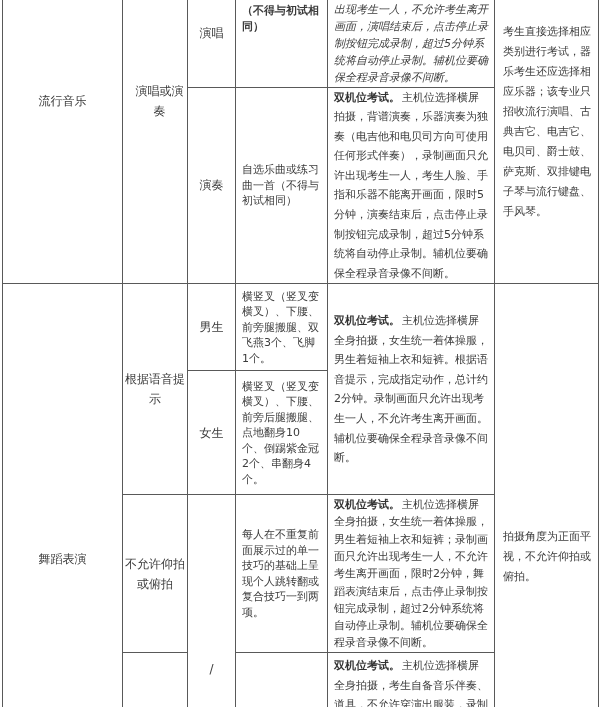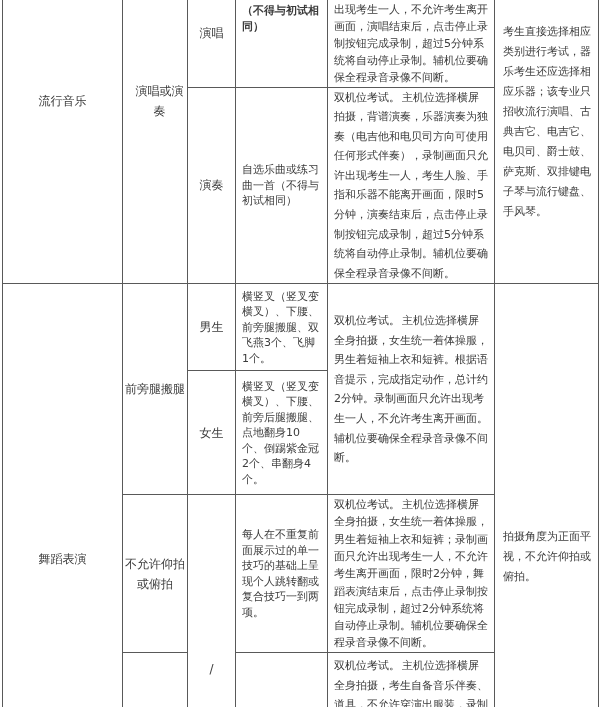--- a/index.html
+++ b/index.html
@@ -38,30 +38,30 @@
   .sub-sing  { padding-bottom: 20px; }
   .dance-cat { padding-top: 61px; }
   .slash-cell{ padding-top: 70px; font-size: 12px; text-align: center; }
 
   
   .c4 { line-height: 15.5px; padding: 0 6px; text-align: left; }
   tr.rA .c4 { vertical-align: top; padding-top: 3px; font-weight: bold; }
 
   
   .c5 { line-height: 19.6px; padding: 0 5px 0 6px; text-align: left; }
-  tr.rA .c5 { vertical-align: top; line-height: 17px; padding-top: 1px; }
+  tr.rA .c5 { vertical-align: top; line-height: 17px; padding-top: 1px; font-style: italic; }
   tr.rE .c5 { line-height: 17.3px; }
   tr.rF .c5 { vertical-align: top; line-height: 19.3px; padding-top: 3px; }
 
   
   .c6 { line-height: 20px; padding: 0 5px 0 8px; text-align: left; }
   tr.rA .c6 { vertical-align: top; padding-top: 22px; }
   .dance-note { padding-top: 57px; }
 
-  b.lead { font-weight: 400; margin-right: 2px; color: #333333; }
+  b.lead { font-weight: 700; margin-right: 2px; color: #333333; }
 </style>
 </head>
 <body>
 
 <div class="viewport">
   <table class="exam-table">
     <colgroup>
       <col style="width:120px">
       <col style="width:65px">
       <col style="width:48px">
@@ -78,21 +78,21 @@
         <td class="c5">出现考生一人，不允许考生离开画面，演唱结束后，点击停止录制按钮完成录制，超过5分钟系统将自动停止录制。辅机位要确保全程录音录像不间断。</td>
         <td class="c6" rowspan="2">考生直接选择相应类别进行考试，器乐考生还应选择相应乐器；该专业只招收流行演唱、古典吉它、电吉它、电贝司、爵士鼓、萨克斯、双排键电子琴与流行键盘、手风琴。</td>
       </tr>
       <tr class="rB" style="height:177px">
         <td class="lbl">演奏</td>
         <td class="c4">自选乐曲或练习曲一首（不得与初试相同）</td>
         <td class="c5"><b class="lead">双机位考试。</b><span>主机位选择横屏拍摄，背谱演奏，乐器演奏为独奏（电吉他和电贝司方向可使用任何形式伴奏），录制画面只允许出现考生一人，考生人脸、手指和乐器不能离开画面，限时5分钟，演奏结束后，点击停止录制按钮完成录制，超过5分钟系统将自动停止录制。辅机位要确保全程录音录像不间断。</span></td>
       </tr>
       <tr class="rC" style="height:87px">
         <td class="lbl dance-cat" rowspan="4">舞蹈表演</td>
-        <td class="lbl" rowspan="2">前旁腿搬腿</td>
+        <td class="lbl" rowspan="2">根据语音提示</td>
         <td class="lbl">男生</td>
         <td class="c4">横竖叉（竖叉变横叉）、下腰、前旁腿搬腿、双飞燕3个、飞脚1个。</td>
         <td class="c5" rowspan="2"><b class="lead">双机位考试。</b><span>主机位选择横屏全身拍摄，女生统一着体操服，男生着短袖上衣和短裤。根据语音提示，完成指定动作，总计约2分钟。录制画面只允许出现考生一人，不允许考生离开画面。辅机位要确保全程录音录像不间断。</span></td>
         <td class="c6 dance-note" rowspan="4">拍摄角度为正面平视，不允许仰拍或俯拍。</td>
       </tr>
       <tr class="rD" style="height:124px">
         <td class="lbl">女生</td>
         <td class="c4">横竖叉（竖叉变横叉）、下腰、前旁后腿搬腿、点地翻身10个、倒踢紫金冠2个、串翻身4个。</td>
       </tr>
       <tr class="rE" style="height:158px">

